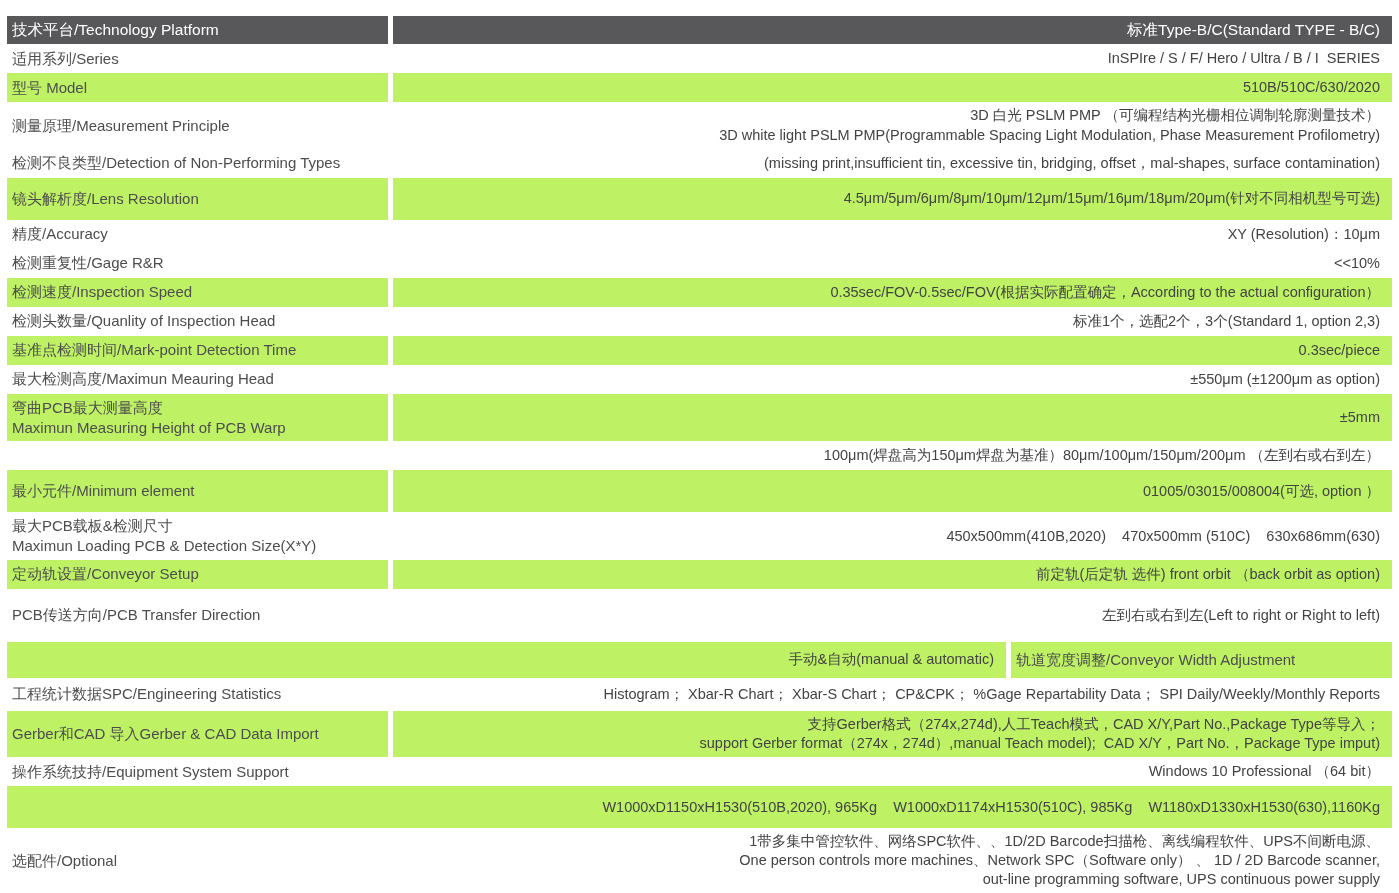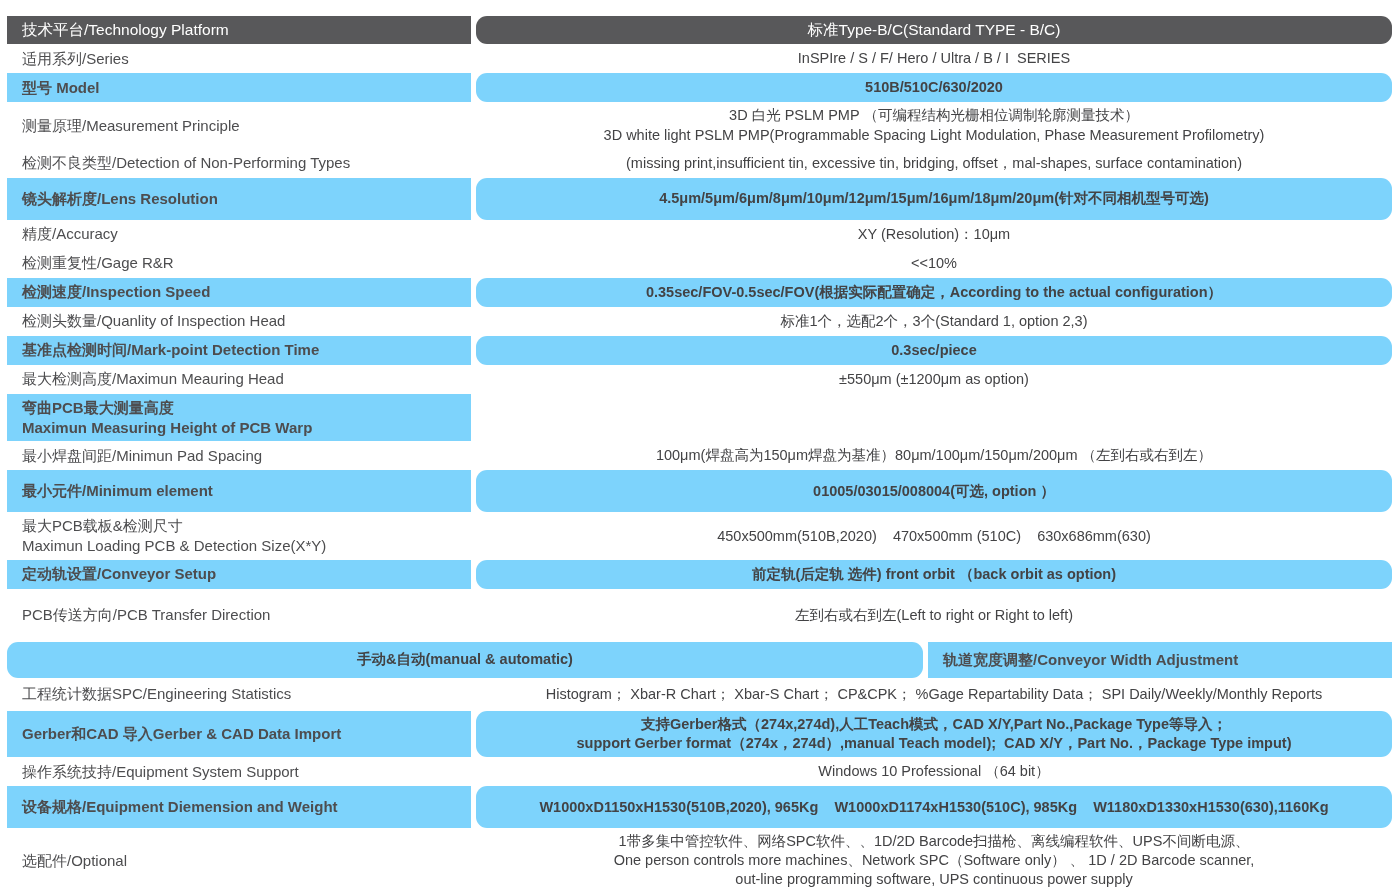--- a/index.html
+++ b/index.html
@@ -10,38 +10,37 @@
     color: #4a4a4c;
   }
   body { height: 893px; overflow: hidden; }
   .page { padding: 16px 7px 0 7px; }
   .row { display: flex; gap: 5px; align-items: stretch; }
   .cell {
     display: flex; flex-direction: column; justify-content: center;
     min-height: 29px;
   }
   .cell.label {
-    width: 464px;
-    padding: 4px 6px 4px 15px;
+    width: 381px;
+    padding: 4px 6px 4px 5px;
     font-size: 15px;
     line-height: 1.32;
     color: #4d4d4f;
     text-align: left;
   }
   .cell.value {
     flex: 1;
     padding: 4px 12px;
     font-size: 14.5px;
     line-height: 1.32;
     color: #434345;
-    text-align: center;
+    text-align: right;
     white-space: pre-wrap;
-    border-radius: 11px;
-  }
-  .row.shade .cell { background: #7dd3fc; font-weight: bold; }
+  }
+  .row.shade .cell { background: #bef264; }
   .row.header-row .cell {
     background: #58585a;
     color: #ffffff;
     min-height: 27px;
     font-size: 15.5px;
   }
   .row.header-row .cell.label { font-weight: normal; }
   #rows .row:nth-child(3)  .cell { min-height: 43px; }
   #rows .row:nth-child(5)  .cell { min-height: 42px; }
   #rows .row:nth-child(14) .cell { min-height: 42px; }
@@ -139,42 +138,40 @@
           <div>最大检测高度/Maximun Meauring Head</div>
         </div>
       <div class="cell value"><div>±550μm (±1200μm as option)</div></div>
     </div>
 
     <div class="row shade">
       <div class="cell label">
           <div>弯曲PCB最大测量高度</div>
           <div>Maximun Measuring Height of PCB Warp</div>
         </div>
-    </div>
-
-    <div class="row">
-      <div class="cell label">
-          <div>最小焊盘间距/Minimun Pad Spacing</div>
-        </div>
+      <div class="cell value"><div>±5mm</div></div>
+    </div>
+
+    <div class="row">
       <div class="cell value"><div>100μm(焊盘高为150μm焊盘为基准）80μm/100μm/150μm/200μm （左到右或右到左）</div></div>
     </div>
 
     <div class="row shade">
       <div class="cell label">
           <div>最小元件/Minimum element</div>
         </div>
       <div class="cell value"><div>01005/03015/008004(可选, option ）</div></div>
     </div>
 
     <div class="row">
       <div class="cell label">
           <div>最大PCB载板&amp;检测尺寸</div>
           <div>Maximun Loading PCB &amp; Detection Size(X*Y)</div>
         </div>
-      <div class="cell value"><div>450x500mm(510B,2020)    470x500mm (510C)    630x686mm(630)</div></div>
+      <div class="cell value"><div>450x500mm(410B,2020)    470x500mm (510C)    630x686mm(630)</div></div>
     </div>
 
     <div class="row shade">
       <div class="cell label">
           <div>定动轨设置/Conveyor Setup</div>
         </div>
       <div class="cell value"><div>前定轨(后定轨 选件) front orbit （back orbit as option)</div></div>
     </div>
 
     <div class="row">
@@ -206,23 +203,20 @@
     </div>
 
     <div class="row">
       <div class="cell label">
           <div>操作系统技持/Equipment System Support</div>
         </div>
       <div class="cell value"><div>Windows 10 Professional （64 bit）</div></div>
     </div>
 
     <div class="row shade">
-      <div class="cell label">
-          <div>设备规格/Equipment Diemension and Weight</div>
-        </div>
       <div class="cell value"><div>W1000xD1150xH1530(510B,2020), 965Kg    W1000xD1174xH1530(510C), 985Kg    W1180xD1330xH1530(630),1160Kg</div></div>
     </div>
 
     <div class="row">
       <div class="cell label">
           <div>选配件/Optional</div>
         </div>
       <div class="cell value"><div>1带多集中管控软件、网络SPC软件、、1D/2D Barcode扫描枪、离线编程软件、UPS不间断电源、</div><div>One person controls more machines、Network SPC（Software only） 、 1D / 2D Barcode scanner,</div><div>out-line programming software, UPS continuous power supply</div></div>
     </div>
   </div>

